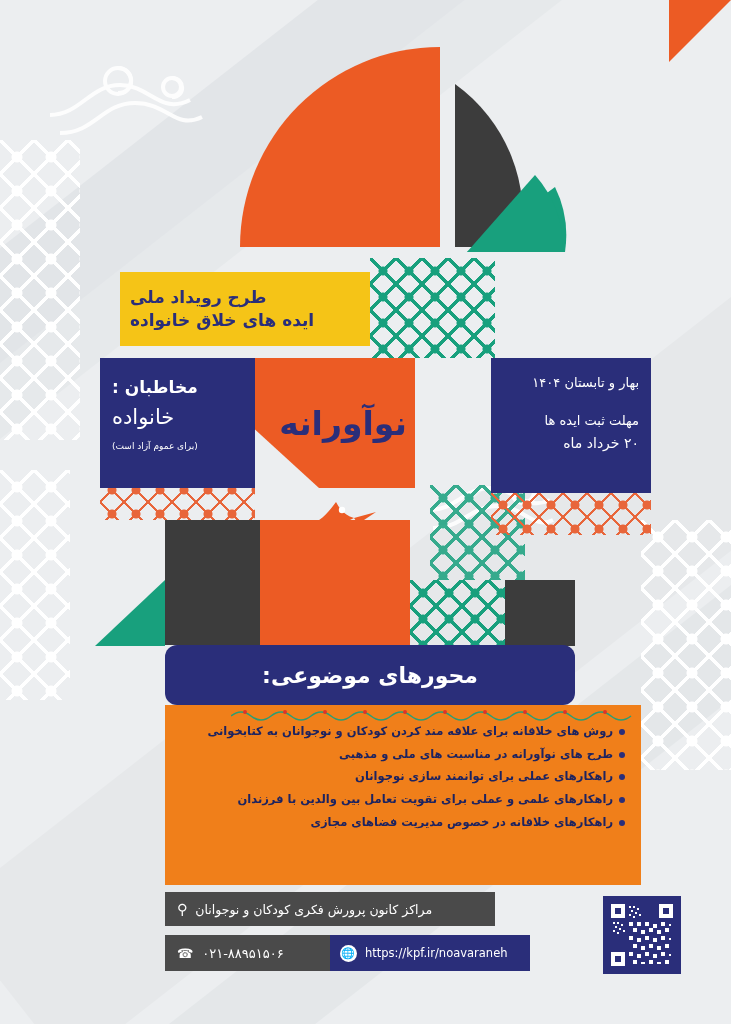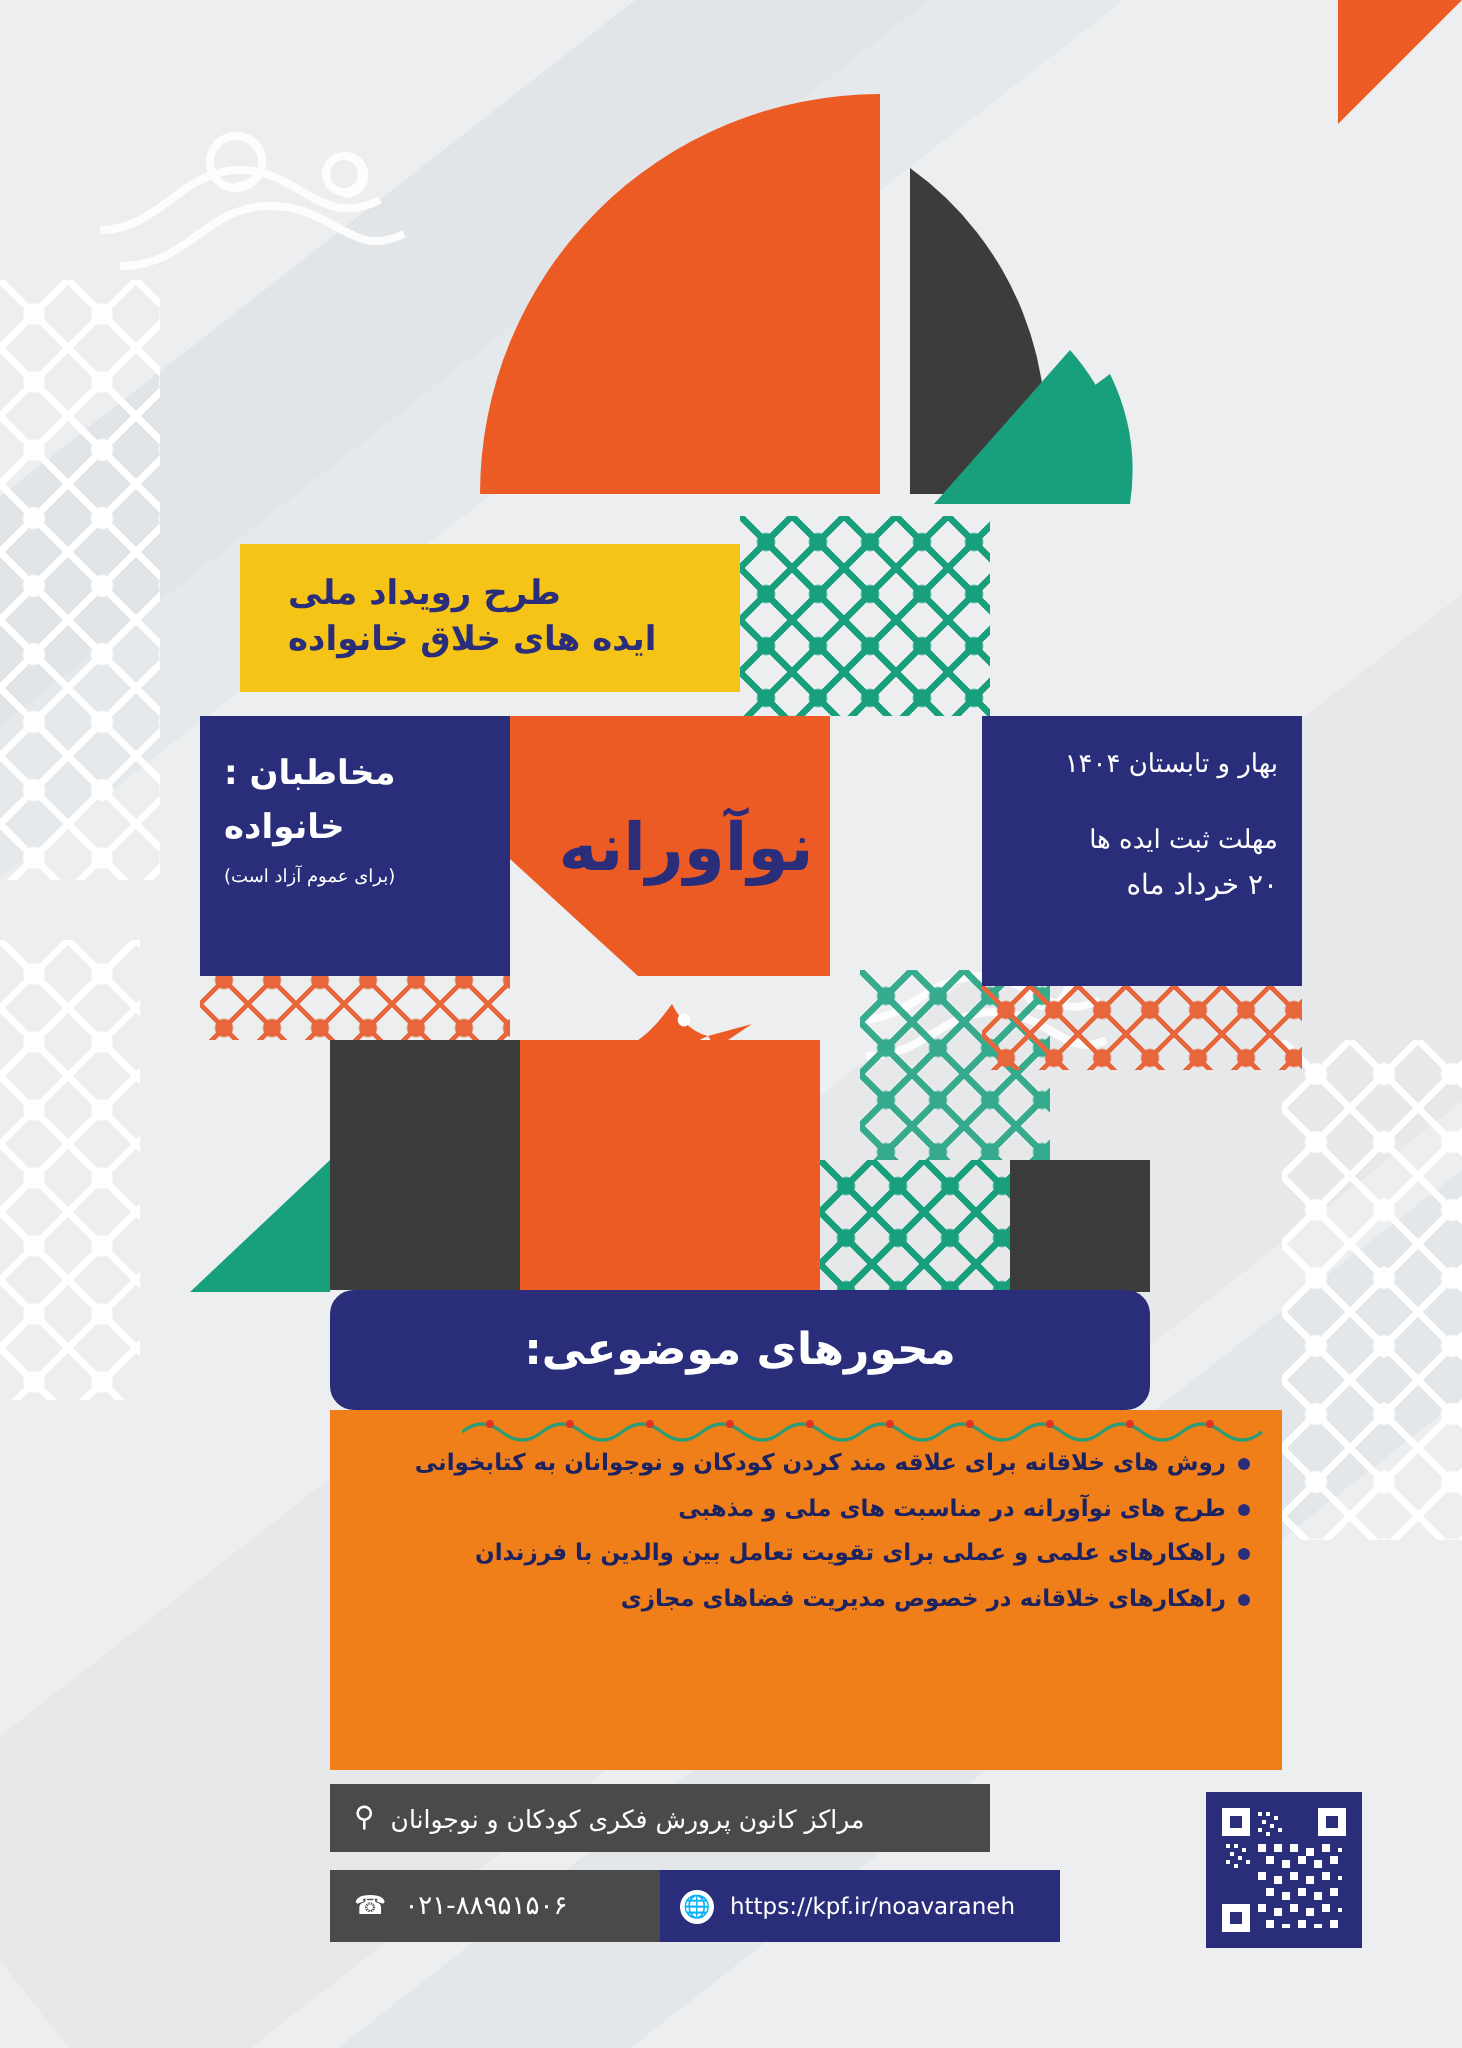--- a/index.html
+++ b/index.html
@@ -68,41 +68,41 @@
   
   #fan { position: absolute; left: 215px; top: 42px; width: 360px; height: 215px; }
 
   
   .band-yellow {
     position: absolute;
     left: 120px; top: 272px; width: 250px; height: 74px;
     background: #f5c417;
     display: flex; flex-direction: column;
     align-items: flex-end; justify-content: center;
-    padding: 6px 14px 6px 24px;
+    padding: 6px 14px 6px 10px;
   }
   .band-yellow .l1 {
     color: #2a2e7a; font-weight: bold; font-size: 17px;
     letter-spacing: 1px; line-height: 1.35;
   }
   .band-yellow .l2 {
     color: #2a2e7a; font-weight: bold; font-size: 17px; line-height: 1.35;
   }
 
   
   .box-blue-left {
     position: absolute;
     left: 100px; top: 358px; width: 155px; height: 130px;
     background: #2a2e7a;
     color: #fff;
     padding: 16px 12px 8px 12px;
     text-align: left;
   }
   .box-blue-left .t1 { font-size: 17px; font-weight: bold; line-height: 1.6; }
-  .box-blue-left .t2 { font-size: 17px; font-weight: bold; line-height: 1.6; }
+  .box-blue-left .t2 { font-size: 21px; font-weight: normal; line-height: 1.6; }
   .box-blue-left .t3 { font-size: 9px; margin-top: 6px; }
 
   
   .box-blue-right {
     position: absolute;
     right: 80px; top: 358px; width: 160px; height: 135px;
     background: #2a2e7a; color: #fff;
     padding: 14px 12px; text-align: right;
   }
   .box-blue-right .r1 { font-size: 13px; line-height: 1.7; }
@@ -322,20 +322,24 @@
       </svg>
     </div>
     <ul>
       <li>
         <span class="dot"></span>
         <span class="txt">روش های خلاقانه برای علاقه مند کردن کودکان و نوجوانان به کتابخوانی</span>
       </li>
       <li>
         <span class="dot"></span>
         <span class="txt">طرح های نوآورانه در مناسبت های ملی و مذهبی</span>
+      </li>
+      <li>
+        <span class="dot"></span>
+        <span class="txt">راهکارهای عملی برای توانمند سازی نوجوانان</span>
       </li>
       <li>
         <span class="dot"></span>
         <span class="txt">راهکارهای علمی و عملی برای تقویت تعامل بین والدین با فرزندان</span>
       </li>
       <li>
         <span class="dot"></span>
         <span class="txt">راهکارهای خلاقانه در خصوص مدیریت فضاهای مجازی</span>
       </li>
     </ul>

